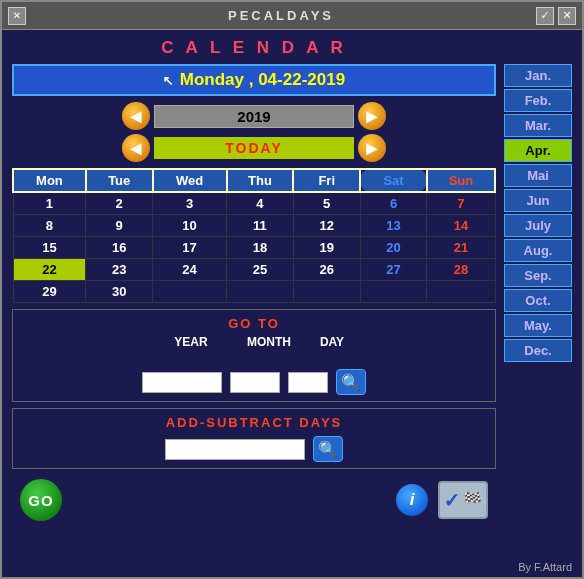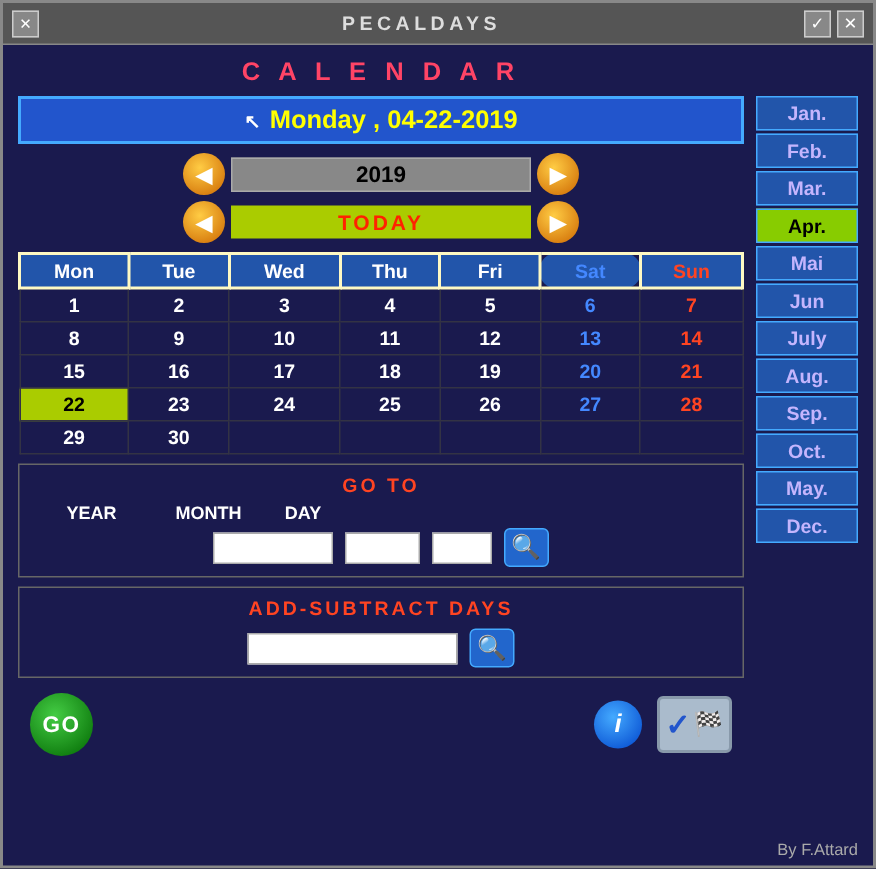--- a/index.html
+++ b/index.html
@@ -192,22 +192,22 @@
       color: #ff4422;
       font-size: 13px;
       font-weight: bold;
       text-align: center;
       letter-spacing: 2px;
       margin-bottom: 4px;
     }
     .go-to-labels {
       display: flex;
       gap: 8px;
-      justify-content: flex-start;
-      margin-bottom: 3px;
+      justify-content: center;
+      margin-bottom: 20px;
     }
     .go-to-label {
       color: #fff;
       font-size: 12px;
       font-weight: bold;
       text-align: center;
     }
     .go-to-label.year { width: 80px; }
     .go-to-label.month { width: 60px; }
     .go-to-label.day { width: 50px; }

